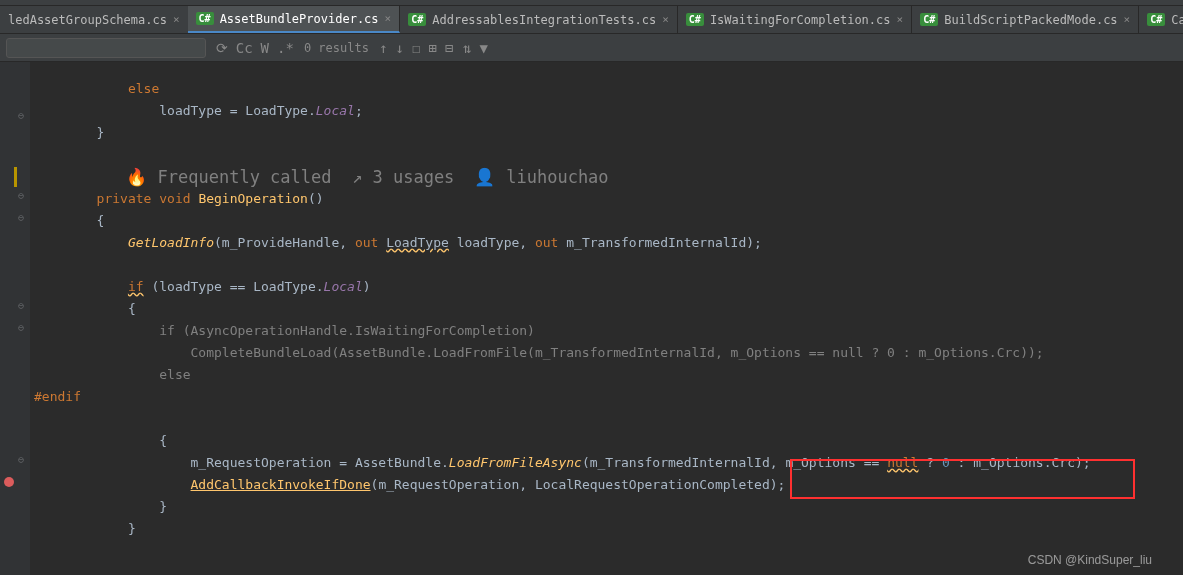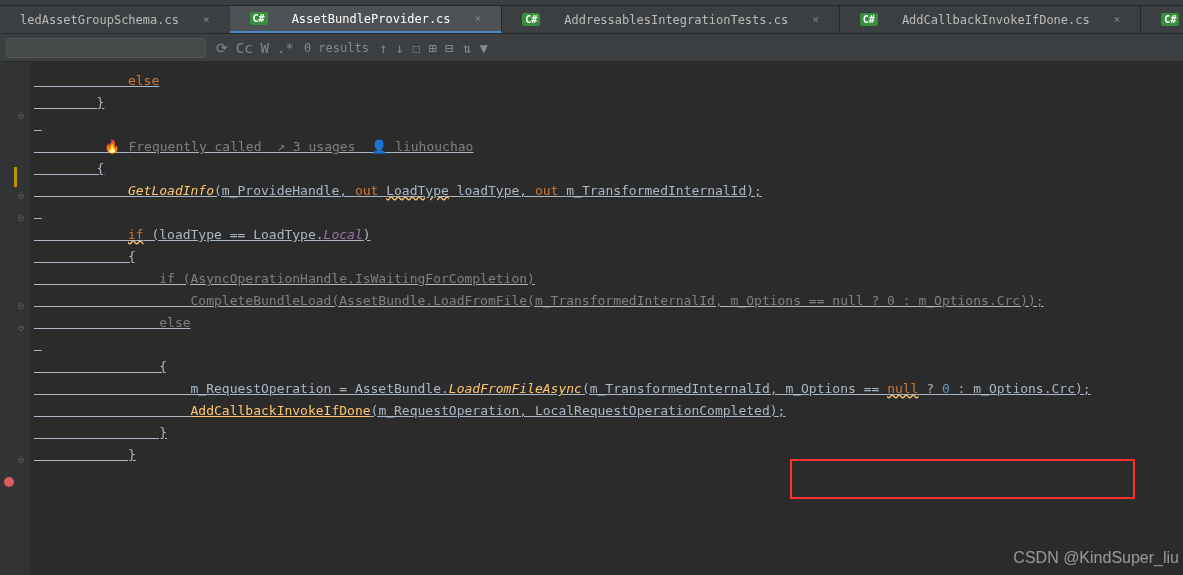--- a/index.html
+++ b/index.html
@@ -20,22 +20,22 @@
     .tabs {
       display: flex;
       background: #3c3f41;
       height: 28px;
       align-items: stretch;
       border-bottom: 1px solid #282828;
     }
     .tab {
       display: flex;
       align-items: center;
-      padding: 0 20px;
-      gap: 24px;
+      padding: 0 8px;
+      gap: 6px;
       border-right: 1px solid #282828;
       cursor: pointer;
       font-size: 12px;
       color: #bbbbbb;
     }
     .tab.active {
       background: #4e5254;
       color: #ffffff;
       border-bottom: 2px solid #4a88c7;
     }
@@ -97,47 +97,46 @@
       border-radius: 50%;
     }
     .change-bar {
       position: absolute;
       left: 14px;
       width: 3px;
       background: #b89500;
     }
     .code {
       flex: 1;
-      padding: 8px 0;
+      padding: 16px 0;
       line-height: 22px;
       position: relative;
-      text-decoration: underline;
     }
     .line { white-space: pre; padding-left: 4px; }
     .kw { color: #cc7832; }
     .comment-kw { color: #808080; }
     .enum { color: #9876aa; font-style: italic; }
     .method { color: #ffc66d; }
     .method-italic { color: #ffc66d; font-style: italic; }
     .num { color: #6897bb; }
-    .hint { color: #808080; font-size: 13px; }
+    .hint { color: #808080; font-size: 17px; }
     .preproc { color: #808080; }
     .preproc-kw { color: #cc7832; }
     .warn { text-decoration: wavy underline #ffc66d; }
     .underline { text-decoration: underline; text-align: right; }
     .highlight-box {
       border: 2px solid #ff3030;
       position: absolute;
     }
     .watermark {
       position: absolute;
       bottom: 8px;
-      right: 4px;
+      right: 31px;
       color: #e0e0e0;
-      font-size: 16px;
+      font-size: 12px;
       font-family: sans-serif;
       opacity: 0.6;
     }
   </style>
 </head>
 <body>
 
 <div class="topbar"></div>
 
 <div class="tabs">
@@ -150,21 +149,21 @@
     <span>AssetBundleProvider.cs</span>
     <span class="tab-close">×</span>
   </div>
   <div class="tab">
     <span class="cs-icon">C#</span>
     <span>AddressablesIntegrationTests.cs</span>
     <span class="tab-close">×</span>
   </div>
   <div class="tab">
     <span class="cs-icon">C#</span>
-    <span>AddCallbackInvokeIfDone.cs</span>
+    <span>IsWaitingForCompletion.cs</span>
     <span class="tab-close">×</span>
   </div>
   <div class="tab">
     <span class="cs-icon">C#</span>
     <span>BuildScriptPackedMode.cs</span>
     <span class="tab-close">×</span>
   </div>
   <div class="tab">
     <span class="cs-icon">C#</span>
     <span>Caching.cs</span>
@@ -200,31 +199,34 @@
     <span class="gutter-fold" style="top:128px">⊖</span>
     <span class="gutter-fold" style="top:150px">⊖</span>
     <span class="gutter-fold" style="top:238px">⊖</span>
     <span class="gutter-fold" style="top:260px">⊖</span>
     <span class="gutter-fold" style="top:392px">⊖</span>
     <div class="change-bar" style="top:105px;height:20px"></div>
     <div class="breakpoint" style="top:415px"></div>
   </div>
   <div class="code">
     <div class="line"><span class="kw">            else</span></div>
+    <div class="line"><span>                loadType = LoadType.</span><span class="enum">Local</span><span>;</span></div>
     <div class="line">        }</div>
     <div class="line">&nbsp;</div>
     <div class="line hint"><span>         🔥 </span><span>Frequently called</span><span>  ↗ </span><span>3 usages</span><span>  👤 </span><span>liuhouchao</span></div>
+    <div class="line"><span class="kw">        private void </span><span class="method">BeginOperation</span><span>()</span></div>
     <div class="line">        {</div>
     <div class="line"><span>            </span><span class="method-italic">GetLoadInfo</span><span>(m_ProvideHandle, </span><span class="kw">out </span><span class="warn">LoadType</span><span> loadType, </span><span class="kw">out </span><span>m_TransformedInternalId);</span></div>
     <div class="line">&nbsp;</div>
     <div class="line"><span>            </span><span class="kw warn">if</span><span> (loadType == LoadType.</span><span class="enum">Local</span><span>)</span></div>
     <div class="line">            {</div>
     <div class="line comment-kw">                if (AsyncOperationHandle.IsWaitingForCompletion)</div>
     <div class="line comment-kw">                    CompleteBundleLoad(AssetBundle.LoadFromFile(m_TransformedInternalId, m_Options == null ? 0 : m_Options.Crc));</div>
     <div class="line comment-kw">                else</div>
+    <div class="line"><span class="preproc-kw">#endif</span></div>
     <div class="line">&nbsp;</div>
     <div class="line">                {</div>
     <div class="line"><span>                    m_RequestOperation = AssetBundle.</span><span class="method-italic">LoadFromFileAsync</span><span>(m_TransformedInternalId,</span><span> m_Options == </span><span class="kw warn">null</span><span> ? </span><span class="num">0</span><span> : m_Options.Crc);</span></div>
     <div class="line"><span>                    </span><span class="method underline">AddCallbackInvokeIfDone</span><span>(m_RequestOperation, LocalRequestOperationCompleted);</span></div>
     <div class="line">                }</div>
     <div class="line">            }</div>
     <div class="line"></div>
 
     <div class="highlight-box" style="top:397px;left:760px;width:345px;height:40px"></div>
   </div>

